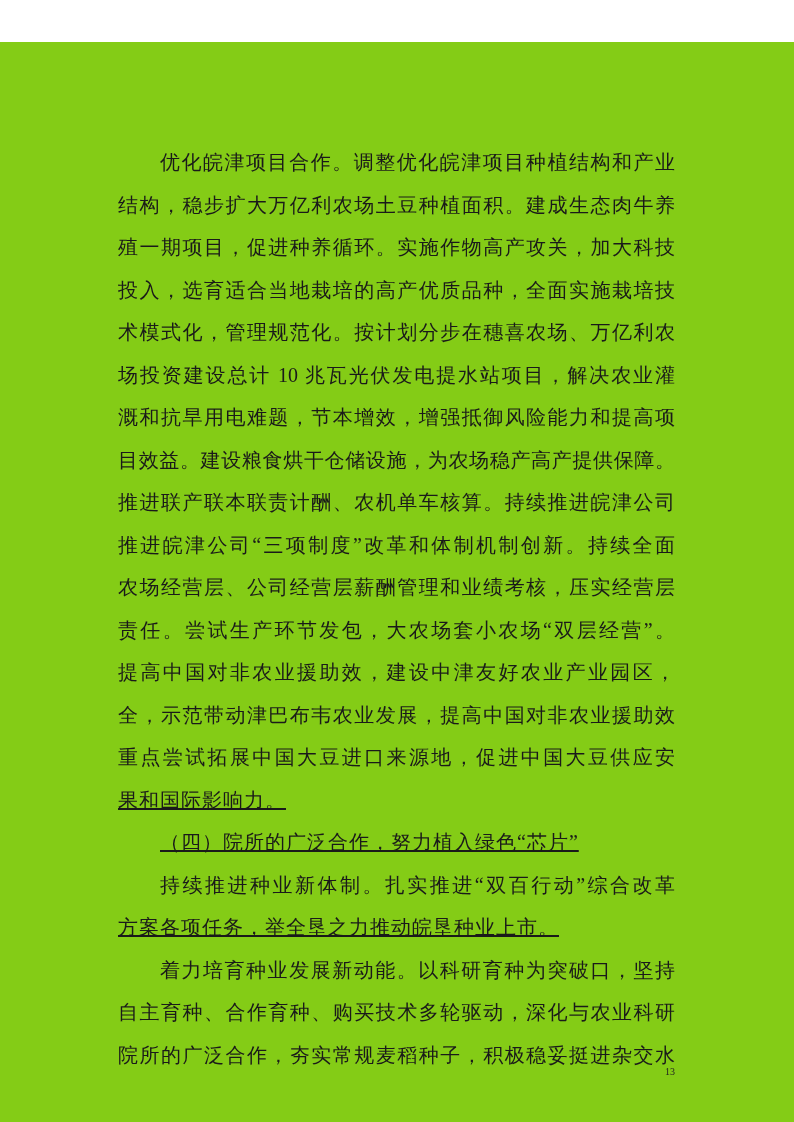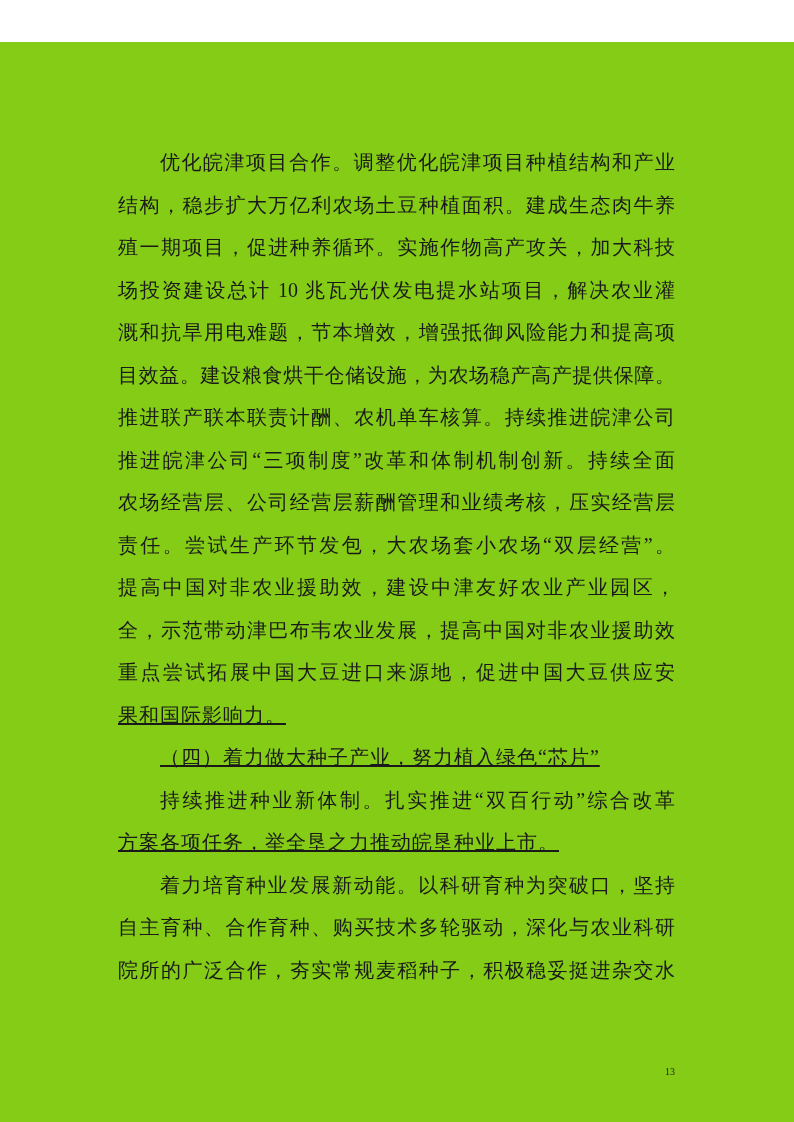--- a/index.html
+++ b/index.html
@@ -52,35 +52,37 @@
 </head>
 <body>
 
 <div class="page">
   <div class="text-block">
 
     <div>
       <div class="line indent">优化皖津项目合作。调整优化皖津项目种植结构和产业</div>
       <div class="line">结构，稳步扩大万亿利农场土豆种植面积。建成生态肉牛养</div>
       <div class="line">殖一期项目，促进种养循环。实施作物高产攻关，加大科技</div>
+      <div class="line">投入，选育适合当地栽培的高产优质品种，全面实施栽培技</div>
+      <div class="line">术模式化，管理规范化。按计划分步在穗喜农场、万亿利农</div>
       <div class="line">场投资建设总计 10 兆瓦光伏发电提水站项目，解决农业灌</div>
       <div class="line">溉和抗旱用电难题，节本增效，增强抵御风险能力和提高项</div>
       <div class="line">目效益。建设粮食烘干仓储设施，为农场稳产高产提供保障。</div>
       <div class="line">推进联产联本联责计酬、农机单车核算。持续推进皖津公司</div>
       <div class="line">推进皖津公司“三项制度”改革和体制机制创新。持续全面</div>
       <div class="line">农场经营层、公司经营层薪酬管理和业绩考核，压实经营层</div>
       <div class="line">责任。尝试生产环节发包，大农场套小农场“双层经营”。</div>
       <div class="line">提高中国对非农业援助效，建设中津友好农业产业园区，</div>
       <div class="line">全，示范带动津巴布韦农业发展，提高中国对非农业援助效</div>
       <div class="line">重点尝试拓展中国大豆进口来源地，促进中国大豆供应安</div>
       <div class="line last">果和国际影响力。</div>
     </div>
 
     <div>
-      <div class="line last indent">（四）着力做大种子产业，努力植入绿色“芯片”</div>
+      <div class="line last indent">（四）院所的广泛合作，努力植入绿色“芯片”</div>
     </div>
 
     <div>
       <div class="line indent">持续推进种业新体制。扎实推进“双百行动”综合改革</div>
       <div class="line last">方案各项任务，举全垦之力推动皖垦种业上市。</div>
     </div>
 
     <div>
       <div class="line indent">着力培育种业发展新动能。以科研育种为突破口，坚持</div>
       <div class="line">自主育种、合作育种、购买技术多轮驱动，深化与农业科研</div>

